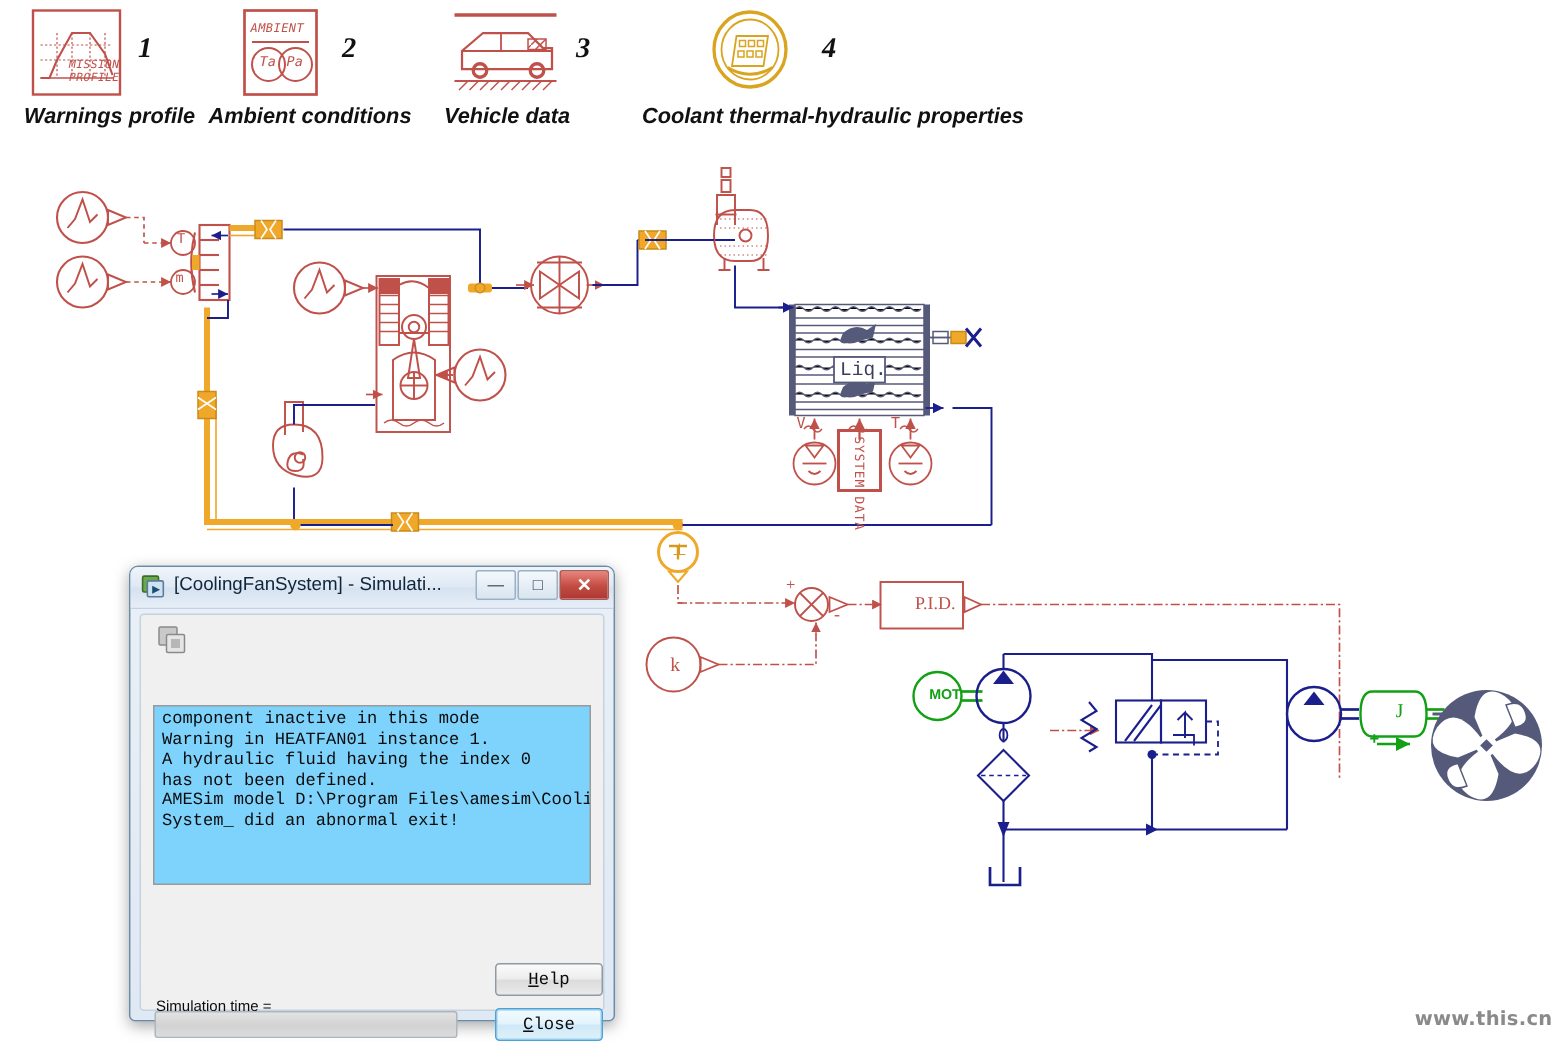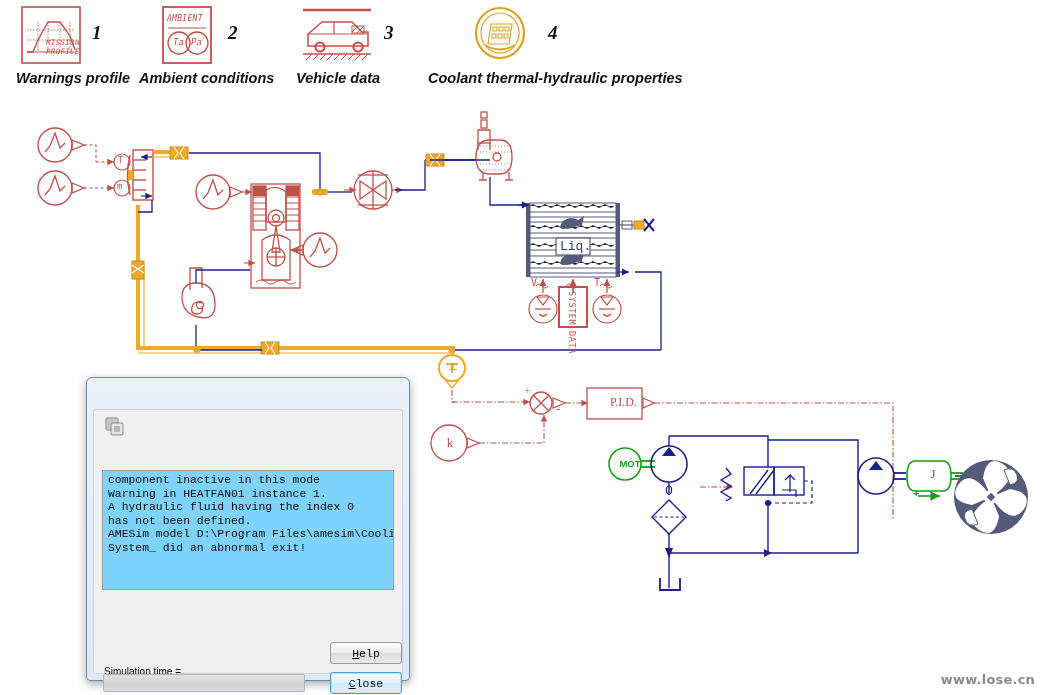--- a/index.html
+++ b/index.html
@@ -609,20 +609,33 @@
   <div style="position:absolute;left:610px;top:458px;width:40px;text-align:center;
               font-size:9.5px;font-weight:bold;color:#12a014;
               font-family:'Liberation Sans',sans-serif;">MOT</div>
 
   <div style="position:absolute;left:924px;top:466px;width:18px;text-align:center;
               font-size:13px;color:#12a014;font-family:'Liberation Serif',serif;">J</div>
   <div style="position:absolute;left:913px;top:487px;font-size:11px;font-weight:bold;color:#12a014;
               font-family:'Liberation Sans',sans-serif;">+</div>
 
   <div class="dialog">
+    <div class="dlg-title">
+      <svg class="dlg-icon" viewBox="0 0 16 16">
+        <rect x="1" y="1" width="10" height="10" rx="1" fill="#6aa84f" stroke="#3d6b2a"></rect>
+        <rect x="4" y="4" width="10" height="10" rx="1" fill="#cfe2f3" stroke="#5b7c99"></rect>
+        <path d="M7,7 L12,9.5 L7,12 z" fill="#1b4f72"></path>
+      </svg>
+      <div class="dlg-title-text">[CoolingFanSystem] - Simulati...</div>
+      <div class="winbtns">
+        <div class="winbtn">—</div>
+        <div class="winbtn">□</div>
+        <div class="winbtn close">✕</div>
+      </div>
+    </div>
 
     <div class="dlg-body">
       <svg class="toolbar-icon" viewBox="0 0 22 22">
         <rect x="2" y="2" width="12" height="12" rx="1" fill="#c9c9c9" stroke="#8a8a8a"></rect>
         <rect x="7" y="7" width="12" height="12" rx="1" fill="#e5e5e5" stroke="#8a8a8a"></rect>
         <rect x="10" y="10" width="6" height="6" fill="#b7b7b7"></rect>
       </svg>
 
 
       <div class="logbox">
@@ -642,14 +655,14 @@
         <span style="text-decoration:underline;">H</span>
           <span>elp</span>
       </div>
       <div class="btn close">
         <span style="text-decoration:underline;">C</span>
           <span>lose</span>
       </div>
     </div>
   </div>
 
-  <div class="watermark">www.lose.cn</div>
+  <div class="watermark">www.this.cn</div>
 </div>
 
 </body></html>

